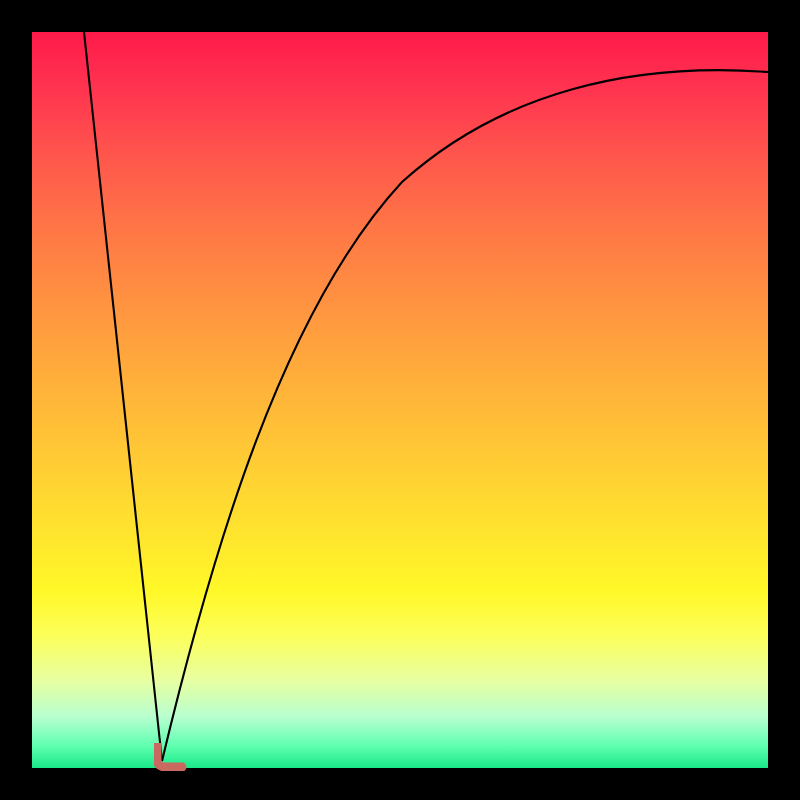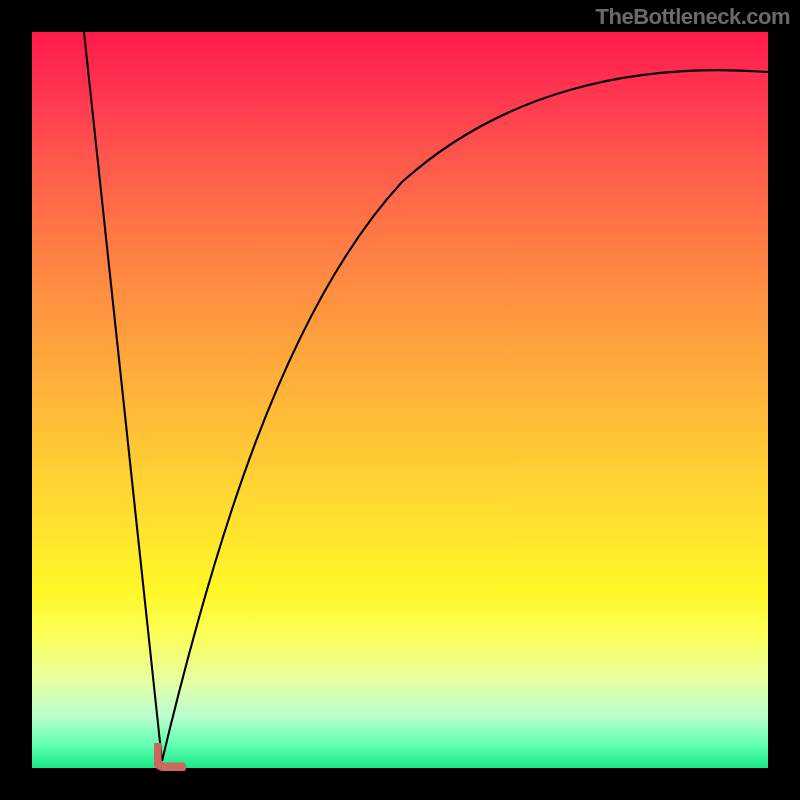--- a/index.html
+++ b/index.html
@@ -60,21 +60,20 @@
       position: absolute;
       left: 122px;
       top: 711px;
       pointer-events: none;
     }
   </style>
 </head>
 <body>
 
 <div class="container">
-  <div class="attribution">TheBottleneck.com</div>
 
   <div class="plot-area">
     <svg class="curves" viewBox="0 0 736 736" preserveAspectRatio="none">
       <path d="M 52 0
                L 130 729" stroke="#000" stroke-width="2.1" fill="none"></path>
       <path d="M 130 729
                C 180 520, 250 280, 370 150
                C 470 60, 600 30, 736 40" stroke="#000" stroke-width="2.1" fill="none"></path>
     </svg>
 

